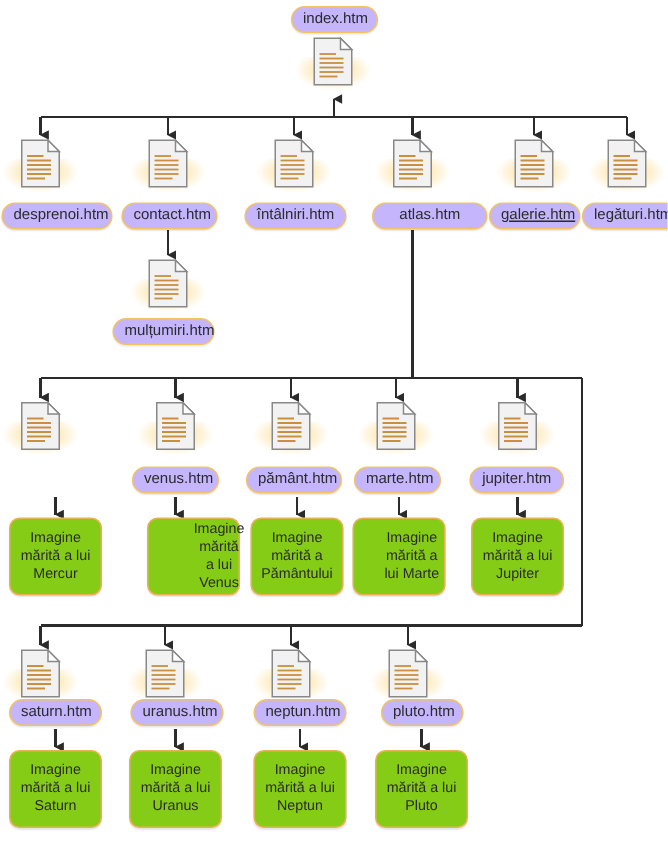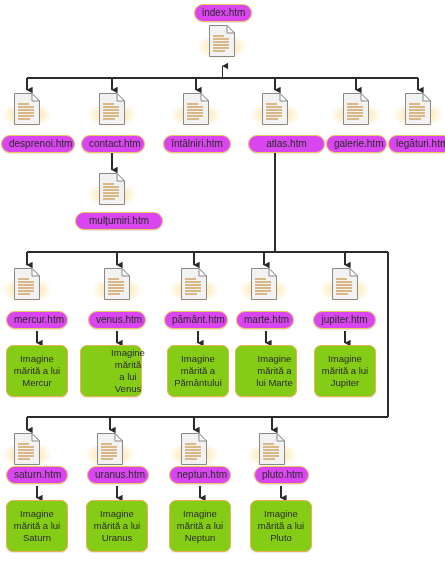--- a/index.html
+++ b/index.html
@@ -25,21 +25,21 @@
     position:absolute;left:-11px;top:14px;width:50px;height:22px;
     background:radial-gradient(ellipse at 50% 40%, rgba(252,214,120,.85) 0%, rgba(252,214,120,.35) 45%, rgba(252,214,120,0) 72%);
     z-index:0;
   }
   .doc svg{position:relative;z-index:1;display:block;}
 
   
   .pill{
     position:absolute;
     box-sizing:border-box;
-    background:#d946ef;
+    background:#c4b5fd;
     border:1px solid #f3c35f;
     border-radius:9px;
     color:#2b2b2b;
     font-size:10px;
     line-height:16px;
     height:18px;
     text-align:center;
     white-space:nowrap;
     padding:0 7px;
     box-shadow:0 1px 1px rgba(0,0,0,.10);
@@ -228,21 +228,21 @@
           <path d="M5,12 H16"></path>
             <path d="M5,15 H21"></path>
             <path d="M5,18 H21"></path>
           <path d="M5,21 H21"></path>
             <path d="M5,24 H21"></path>
             <path d="M5,27 H17"></path>
         </g>
       </svg>
     </div>
   </div>
-  <div class="pill" style="left:326px;top:135px;width:61px;">galerie.htm</div>
+  <div class="pill" style="left:326px;top:135px;width:61px;text-decoration:underline;">galerie.htm</div>
 
   <div class="node" style="left:404px;top:92px;">
     <div class="doc">
       <div class="glow"></div>
       <svg width="28" height="34" viewBox="0 0 28 34">
         <path d="M1.5,1.5 H19 L26.5,9 V32.5 H1.5 Z" fill="#f2f2f2" stroke="#888" stroke-width="1"></path>
         <path d="M19,1.5 L19,9 L26.5,9 Z" fill="#ffffff" stroke="#888" stroke-width="1"></path>
         <g stroke="#c98f3e" stroke-width="1.2">
           <path d="M5,12 H16"></path>
             <path d="M5,15 H21"></path>
@@ -266,61 +266,60 @@
           <path d="M5,12 H16"></path>
             <path d="M5,15 H21"></path>
             <path d="M5,18 H21"></path>
           <path d="M5,21 H21"></path>
             <path d="M5,24 H21"></path>
             <path d="M5,27 H17"></path>
         </g>
       </svg>
     </div>
   </div>
-  <div class="pill" style="left:75px;top:212px;width:88px;">mulțumiri.htm</div>
+  <div class="pill" style="left:75px;top:212px;width:68px;">mulțumiri.htm</div>
 
   <div class="node" style="left:13px;top:267px;">
     <div class="doc">
       <div class="glow"></div>
       <svg width="28" height="34" viewBox="0 0 28 34">
         <path d="M1.5,1.5 H19 L26.5,9 V32.5 H1.5 Z" fill="#f2f2f2" stroke="#888" stroke-width="1"></path>
         <path d="M19,1.5 L19,9 L26.5,9 Z" fill="#ffffff" stroke="#888" stroke-width="1"></path>
         <g stroke="#c98f3e" stroke-width="1.2">
           <path d="M5,12 H16"></path>
             <path d="M5,15 H21"></path>
             <path d="M5,18 H21"></path>
           <path d="M5,21 H21"></path>
             <path d="M5,24 H21"></path>
             <path d="M5,27 H17"></path>
         </g>
       </svg>
     </div>
   </div>
-  <div class="pill" style="left:6px;top:311px;width:62px;">mercur.htm</div>
   <div class="imgbox" style="left:6px;top:345px;">Imagine mărită a lui Mercur</div>
 
   <div class="node" style="left:103px;top:267px;">
     <div class="doc">
       <div class="glow"></div>
       <svg width="28" height="34" viewBox="0 0 28 34">
         <path d="M1.5,1.5 H19 L26.5,9 V32.5 H1.5 Z" fill="#f2f2f2" stroke="#888" stroke-width="1"></path>
         <path d="M19,1.5 L19,9 L26.5,9 Z" fill="#ffffff" stroke="#888" stroke-width="1"></path>
         <g stroke="#c98f3e" stroke-width="1.2">
           <path d="M5,12 H16"></path>
             <path d="M5,15 H21"></path>
             <path d="M5,18 H21"></path>
           <path d="M5,21 H21"></path>
             <path d="M5,24 H21"></path>
             <path d="M5,27 H17"></path>
         </g>
       </svg>
     </div>
   </div>
   <div class="pill" style="left:88px;top:311px;width:58px;">venus.htm</div>
-  <div class="imgbox" style="left:80px;top:345px;padding-left:36px;">Imagine mărită a lui Venus</div>
+  <div class="imgbox" style="left:98px;top:345px;padding-left:36px;">Imagine mărită a lui Venus</div>
 
   <div class="node" style="left:180px;top:267px;">
     <div class="doc">
       <div class="glow"></div>
       <svg width="28" height="34" viewBox="0 0 28 34">
         <path d="M1.5,1.5 H19 L26.5,9 V32.5 H1.5 Z" fill="#f2f2f2" stroke="#888" stroke-width="1"></path>
         <path d="M19,1.5 L19,9 L26.5,9 Z" fill="#ffffff" stroke="#888" stroke-width="1"></path>
         <g stroke="#c98f3e" stroke-width="1.2">
           <path d="M5,12 H16"></path>
             <path d="M5,15 H21"></path>

